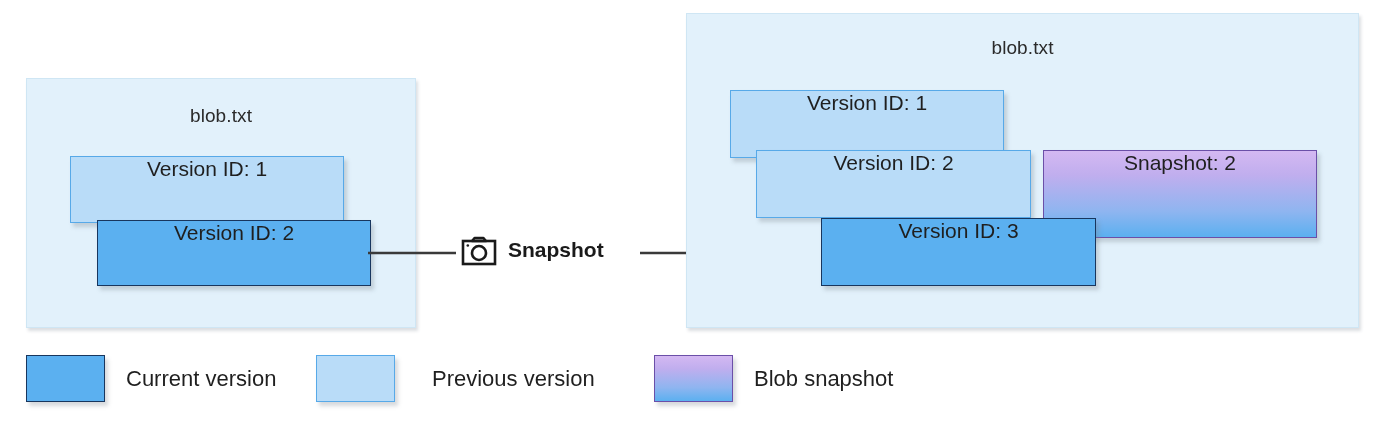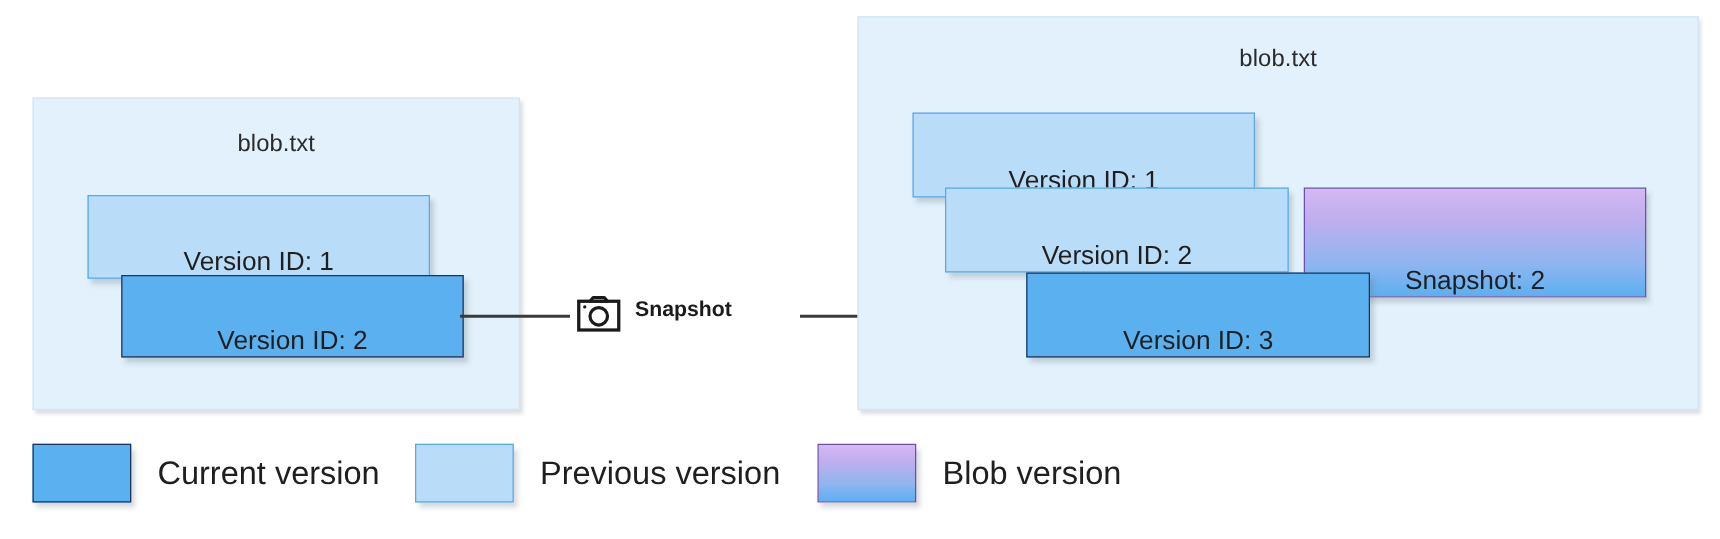--- a/index.html
+++ b/index.html
@@ -43,21 +43,21 @@
     white-space: nowrap;
   }
   .panel-left  .panel-title { top: 26px; }
   .panel-right .panel-title { top: 23px; }
 
   
   .card {
     position: absolute;
     box-sizing: border-box;
     display: flex;
-    align-items: flex-end;
+    align-items: flex-start;
     justify-content: center;
     font-size: 21px;
     color: #1f1f1f;
     white-space: nowrap;
     box-shadow: 3px 4px 4px rgba(120,130,140,0.32);
   }
   .card-prev {
     background: #B9DCF8;
     border: 1px solid #57A9E8;
   }
@@ -87,21 +87,21 @@
     top: 228px;
     width: 430px;
     height: 50px;
     overflow: visible;
   }
 
   .snapshot-label {
     position: absolute;
     left: 508px;
     top: 238px;
-    font-size: 17px;
+    font-size: 21px;
     font-weight: bold;
     color: #1a1a1a;
     white-space: nowrap;
   }
 
   .camera-icon {
     position: absolute;
     left: 461px;
     top: 236px;
     width: 36px;
@@ -119,27 +119,27 @@
     height: 47px;
     box-sizing: border-box;
     box-shadow: 3px 4px 4px rgba(120,130,140,0.30);
   }
   .sw-current  { background: #5BB0F0; border: 1px solid #18365E; }
   .sw-prev     { background: #B9DCF8; border: 1px solid #57A9E8; }
   .sw-snapshot { background: linear-gradient(180deg, #D4B8F2 0%, #C0AEEE 28%, #8FB5F0 70%, #5BB0F0 100%); border: 1px solid #6B4FA8; }
 
   .legend-label {
     margin-left: 21px;
-    font-size: 26px;
+    font-size: 22px;
     color: #1f1f1f;
     white-space: nowrap;
   }
 
   .li-1 { left: 26px;  top: 355px; }
-  .li-2 { left: 332px; top: 355px; }
+  .li-2 { left: 316px; top: 355px; gap: 16px; }
   .li-3 { left: 654px; top: 355px; }
 </style>
 </head>
 <body>
 
 <div class="canvas">
 
   <div class="blob-panel panel-left">
     <div class="panel-title">blob.txt</div>
   </div>
@@ -198,16 +198,16 @@
     <div class="legend-label">Current version</div>
   </div>
 
   <div class="legend-item li-2">
     <div class="legend-swatch sw-prev"></div>
     <div class="legend-label">Previous version</div>
   </div>
 
   <div class="legend-item li-3">
     <div class="legend-swatch sw-snapshot"></div>
-    <div class="legend-label">Blob version</div>
+    <div class="legend-label">Blob snapshot</div>
   </div>
 
 </div>
 
 </body></html>

